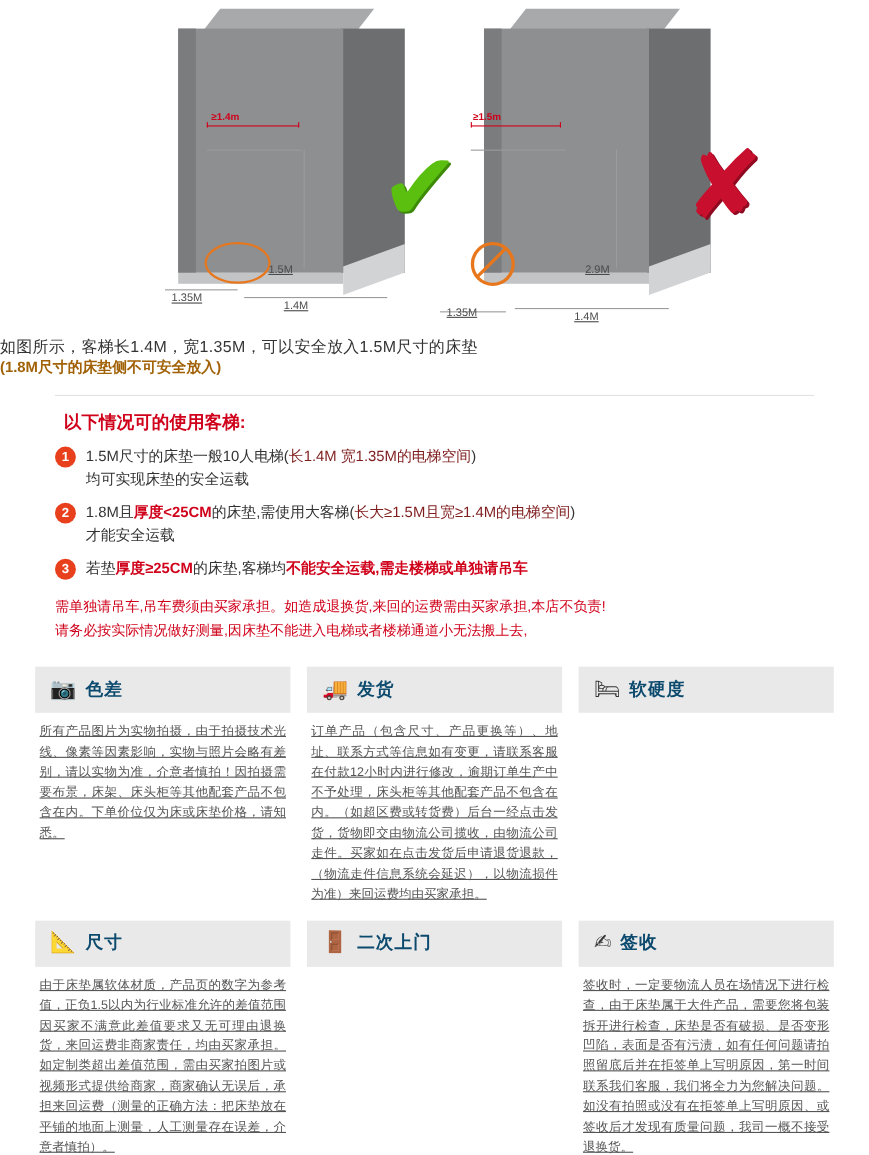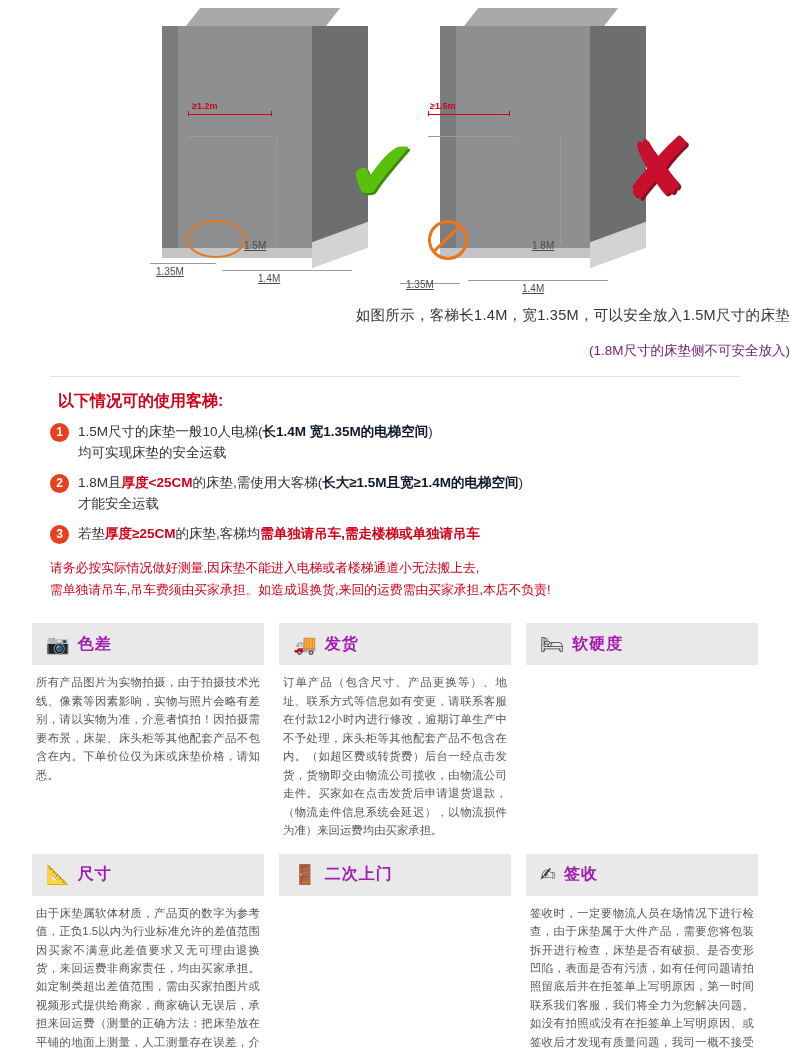--- a/index.html
+++ b/index.html
@@ -29,46 +29,46 @@
   .check{position:absolute;font-size:86px;line-height:86px;color:#5bbf10;font-weight:bold;
          text-shadow:2px 2px 0 #3d8a08;}
   .cross{position:absolute;font-size:86px;line-height:86px;color:#c8102e;font-weight:bold;
          text-shadow:2px 2px 0 #8d0a20;}
   .circle-mark{position:absolute;width:56px;height:34px;border:2px solid #e8761b;border-radius:50%;}
   .ban{position:absolute;width:34px;height:34px;border:3px solid #e8761b;border-radius:50%;}
   .ban:after{content:"";position:absolute;left:-3px;top:14px;width:38px;height:3px;background:#e8761b;
              transform:rotate(-45deg);transform-origin:center;}
 
   
-  .caption{width:790px;text-align:right;margin-top:6px;}
+  .caption{width:790px;text-align:left;margin-top:6px;}
   .cap1{font-size:14.5px;color:#333;letter-spacing:.3px;}
-  .cap2{font-size:13.5px;color:#701a75;margin-top:17px;}
+  .cap2{font-size:13.5px;color:#a16207;margin-top:0;font-weight:bold;}
 
   .rule{width:690px;height:1px;background:#e2e2e2;margin:16px auto 0 auto;}
 
   
   .cond{width:690px;margin:14px auto 0 auto;}
   .cond-title{font-size:16px;font-weight:bold;color:#d0021b;margin-left:8px;}
   .cond-list{margin-top:10px;}
   .cond-item{display:flex;align-items:flex-start;margin-bottom:9px;}
   .num{flex:none;width:19px;height:19px;border-radius:50%;background:#e8401c;color:#fff;
        font-size:12px;line-height:19px;text-align:center;margin-right:9px;margin-top:1px;font-weight:bold;}
   .ctext{font-size:13.5px;line-height:1.55;color:#333;}
-  .ctext .hl{color:#0f172a;font-weight:bold;}
+  .ctext .hl{color:#7f1d1d;}
   .ctext .hlb{color:#d0021b;font-weight:bold;}
 
   .warn{width:690px;margin:12px auto 0 auto;color:#d0021b;font-size:12.8px;line-height:1.75;}
 
   
   .cards{width:726px;margin:22px auto 0 auto;display:flex;flex-wrap:wrap;justify-content:space-between;}
   .card{width:232px;margin-bottom:14px;}
   .card-head{background:#e9e9e9;height:42px;display:flex;align-items:center;padding-left:14px;box-sizing:border-box;}
   .card-ico{font-size:19px;margin-right:8px;line-height:1;}
-  .card-title{font-size:16px;font-weight:bold;color:#a21caf;letter-spacing:1px;}
-  .card-body{font-size:11.4px;line-height:1.62;color:#555;padding:8px 4px 0 4px;text-align:justify;}
+  .card-title{font-size:16px;font-weight:bold;color:#0c4a6e;letter-spacing:1px;}
+  .card-body{font-size:11.4px;line-height:1.62;color:#555;padding:8px 4px 0 4px;text-align:justify;text-decoration:underline;}
 </style>
 </head>
 <body>
 
 <div class="page">
 
   <div class="illus">
 
     <div class="elev" style="left:150px;top:8px;width:290px;height:285px;">
 
@@ -79,21 +79,21 @@
       <div class="box-front" style="left:12px;top:18px;width:150px;height:222px;"></div>
 
       <div class="box-side" style="left:12px;top:18px;width:16px;height:222px;background:#7b7c7e;"></div>
 
       <div class="box-side" style="left:12px;top:240px;width:150px;height:10px;background:#c3c4c6;"></div>
       <div class="box-side" style="left:162px;top:224px;width:56px;height:26px;background:#d2d3d5;transform:skewY(-20deg);"></div>
 
       <div class="red-line" style="left:38px;top:106px;width:84px;"></div>
       <div class="red-cap" style="left:38px;top:103px;"></div>
       <div class="red-cap" style="left:121px;top:103px;"></div>
-      <div class="red-dim" style="left:42px;top:93px;">≥1.2m</div>
+      <div class="red-dim" style="left:42px;top:93px;">≥1.4m</div>
 
       <div class="dim-line" style="left:38px;top:128px;width:86px;"></div>
 
       <div class="circle-mark" style="left:36px;top:212px;"></div>
 
       <div class="check" style="left:196px;top:120px;">✔</div>
 
       <div class="dim-v" style="left:126px;top:128px;height:108px;"></div>
       <div class="dim-label" style="left:94px;top:232px;">1.5M</div>
 
@@ -116,21 +116,21 @@
       <div class="red-cap" style="left:109px;top:103px;"></div>
       <div class="red-dim" style="left:30px;top:93px;">≥1.5m</div>
 
       <div class="dim-line" style="left:28px;top:128px;width:86px;"></div>
 
       <div class="ban" style="left:28px;top:212px;"></div>
 
       <div class="cross" style="left:222px;top:118px;">✘</div>
 
       <div class="dim-v" style="left:160px;top:128px;height:108px;"></div>
-      <div class="dim-label" style="left:132px;top:232px;">1.8M</div>
+      <div class="dim-label" style="left:132px;top:232px;">2.9M</div>
 
       <div class="dim-line" style="left:0px;top:275px;width:60px;"></div>
       <div class="dim-label" style="left:6px;top:271px;">1.35M</div>
       <div class="dim-line" style="left:68px;top:272px;width:140px;"></div>
       <div class="dim-label" style="left:122px;top:275px;">1.4M</div>
     </div>
   </div>
 
   <div class="caption">
     <div class="cap1">如图所示，客梯长1.4M，宽1.35M，可以安全放入1.5M尺寸的床垫</div>
@@ -156,30 +156,30 @@
         <div class="num">2</div>
         <div class="ctext">
           <span>1.8M且</span><span class="hlb">厚度&lt;25CM</span><span>的床垫,需使用大客梯(</span><span class="hl">长大≥1.5M且宽≥1.4M的电梯空间</span><span>)</span><br>
           <span>才能安全运载</span>
         </div>
       </div>
 
       <div class="cond-item">
         <div class="num">3</div>
         <div class="ctext">
-          <span>若垫</span><span class="hlb">厚度≥25CM</span><span>的床垫,客梯均</span><span class="hlb">需单独请吊车,需走楼梯或单独请吊车</span>
+          <span>若垫</span><span class="hlb">厚度≥25CM</span><span>的床垫,客梯均</span><span class="hlb">不能安全运载,需走楼梯或单独请吊车</span>
         </div>
       </div>
 
     </div>
   </div>
 
   <div class="warn">
+    <div>需单独请吊车,吊车费须由买家承担。如造成退换货,来回的运费需由买家承担,本店不负责!</div>
     <div>请务必按实际情况做好测量,因床垫不能进入电梯或者楼梯通道小无法搬上去,</div>
-    <div>需单独请吊车,吊车费须由买家承担。如造成退换货,来回的运费需由买家承担,本店不负责!</div>
   </div>
 
   <div class="cards">
 
     <div class="card">
       <div class="card-head">
         <span class="card-ico">📷</span>
         <span class="card-title">色差</span>
       </div>
       <div class="card-body">所有产品图片为实物拍摄，由于拍摄技术光线、像素等因素影响，实物与照片会略有差别，请以实物为准，介意者慎拍！因拍摄需要布景，床架、床头柜等其他配套产品不包含在内。下单价位仅为床或床垫价格，请知悉。</div>

